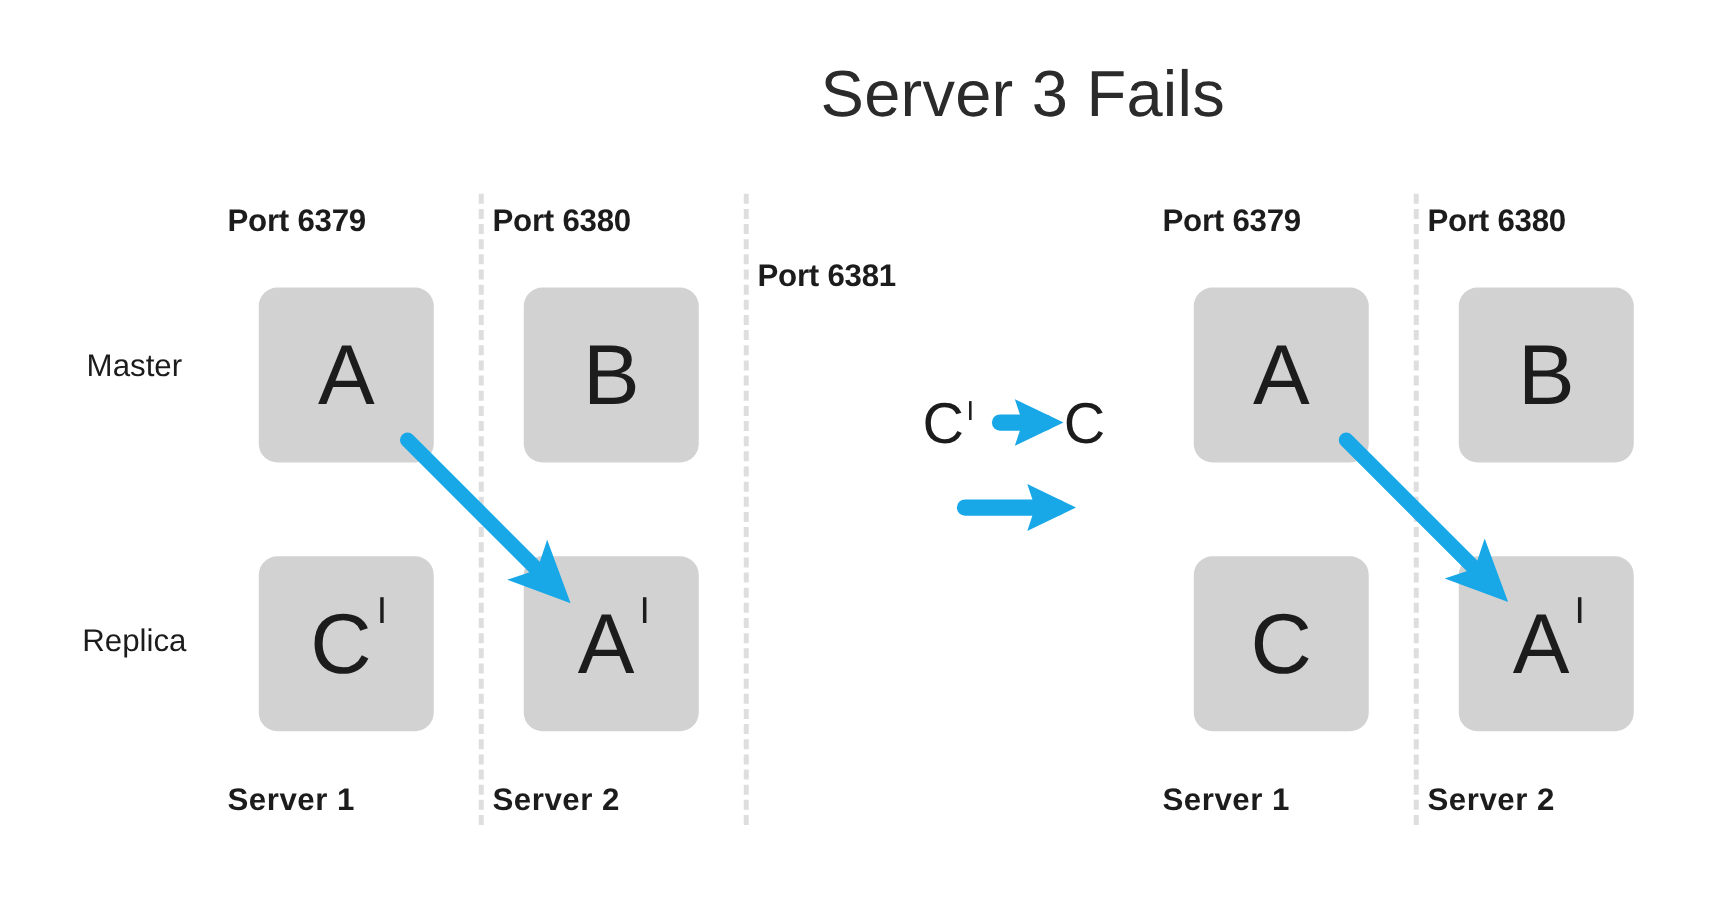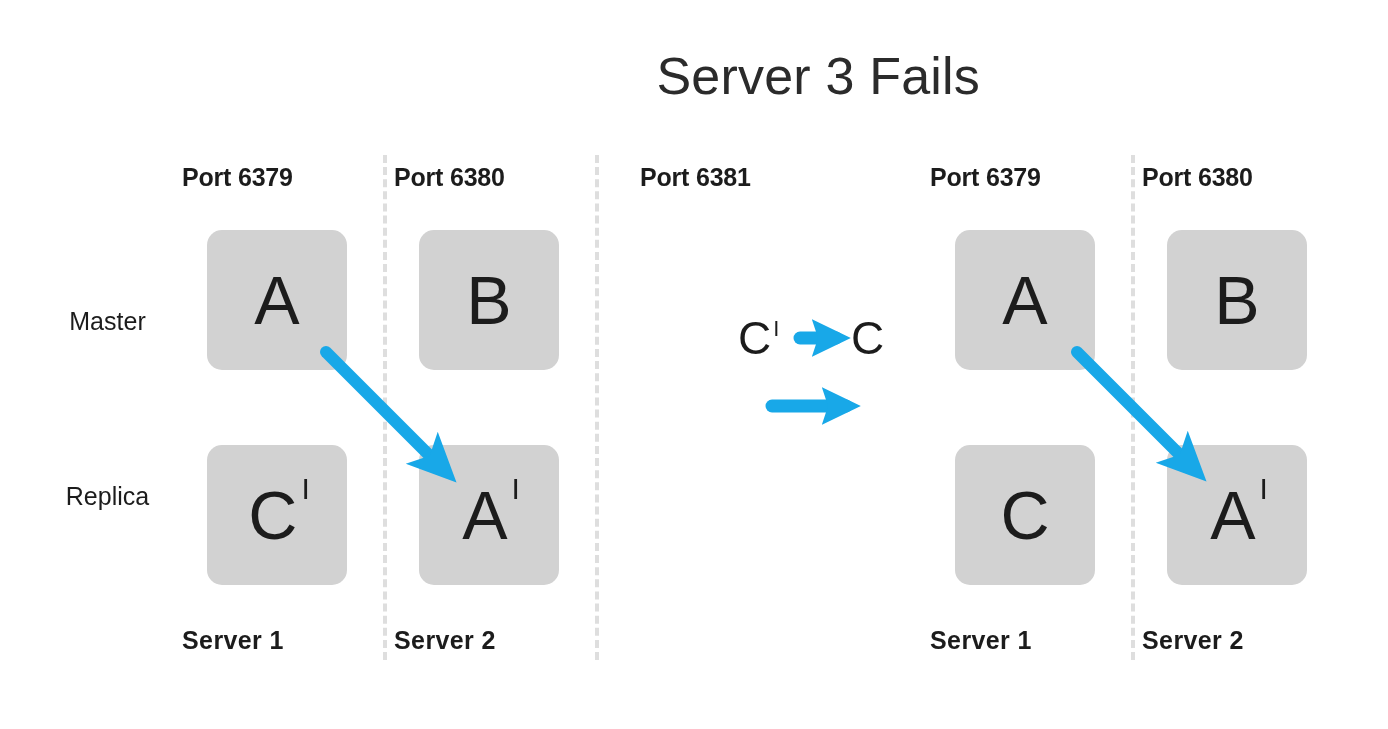--- a/index.html
+++ b/index.html
@@ -36,22 +36,22 @@
   
   .row-label {
     position: absolute;
     left: 20px;
     width: 175px;
     text-align: center;
     font-size: 25px;
     font-weight: 400;
     color: #1c1c1c;
   }
-  .row-label.master  { top: 279px; margin-top: 28px; }
-  .row-label.replica { top: 482px; }
+  .row-label.master  { top: 279px; }
+  .row-label.replica { top: 499px; }
 
   
   .col-port {
     position: absolute;
     width: 190px;
     top: 163px;
     font-size: 25px;
     font-weight: 700;
     color: #1c1c1c;
     letter-spacing: -0.2px;
@@ -161,21 +161,21 @@
   <div class="col-server" style="left:394px;">Server 2</div>
 
   <div class="node" style="left:419px; top:230px;">
     <span class="glyph">B</span>
   </div>
   <div class="node" style="left:419px; top:445px;">
     <span class="glyph">A</span>
       <span class="prime">I</span>
   </div>
 
-  <div class="col-port" style="left:640px;">Port 6381</div>
+  <div class="col-port" style="left:606px;margin-top:44px;">Port 6381</div>
 
   <div class="mid-text" style="left:738px; top:315px;"><span>C</span><span class="prime">I</span></div>
   <div class="mid-text" style="left:851px; top:315px;">C</div>
 
   <div class="col-port" style="left:930px;">Port 6379</div>
   <div class="col-server" style="left:930px;">Server 1</div>
 
   <div class="node" style="left:955px; top:230px;">
     <span class="glyph">A</span>
   </div>

